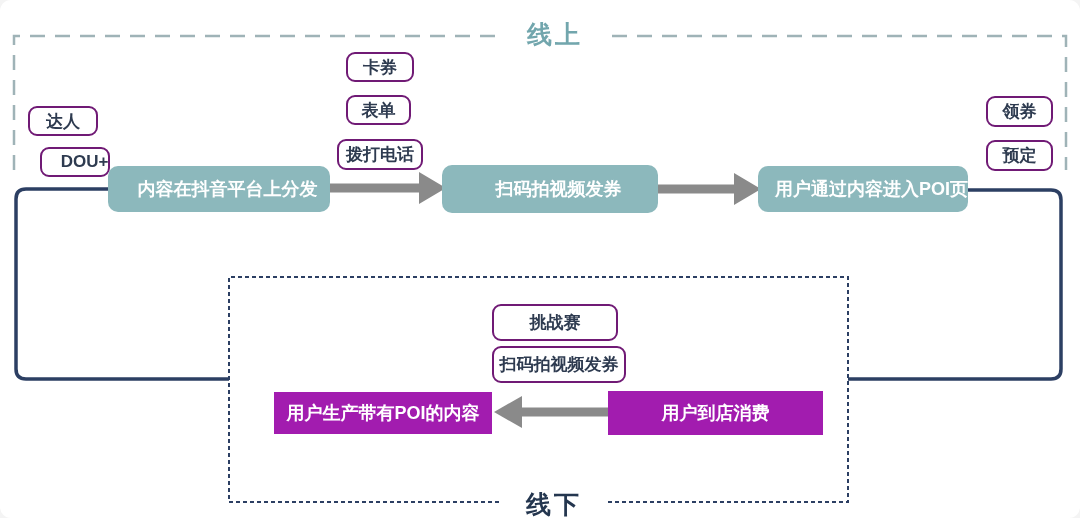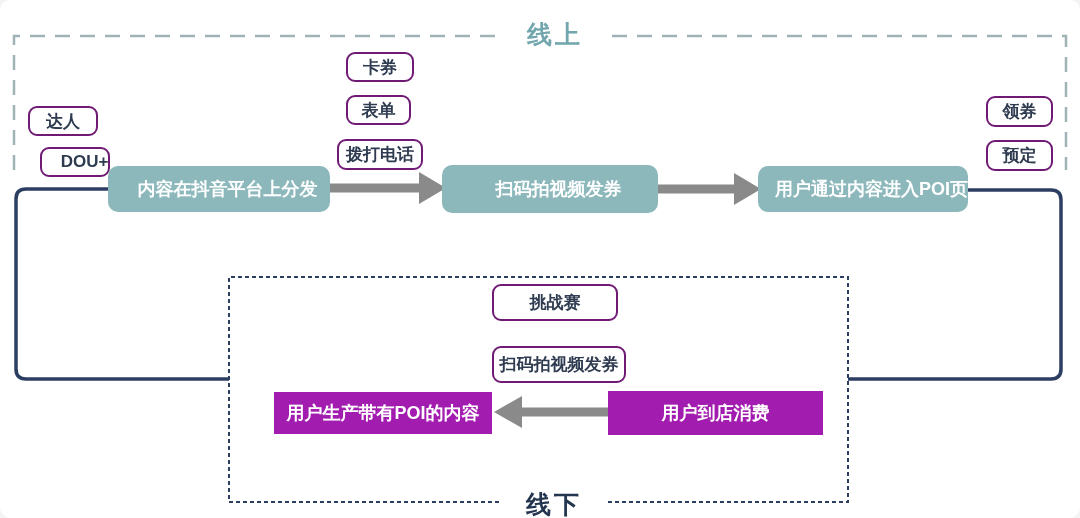--- a/index.html
+++ b/index.html
@@ -68,19 +68,19 @@
   <div class="abs tag" style="left:346px;top:95px;width:65px;height:30px;">表单</div>
   <div class="abs tag" style="left:337px;top:139px;width:86px;height:31px;">拨打电话</div>
 
   <div class="abs tag" style="left:986px;top:96px;width:67px;height:31px;">领券</div>
   <div class="abs tag" style="left:986px;top:140px;width:67px;height:31px;">预定</div>
 
   <div class="abs step-teal" style="left:108px;top:166px;width:222px;height:46px;">内容在抖音平台上分发</div>
   <div class="abs step-teal" style="left:442px;top:165px;width:216px;height:48px;">扫码拍视频发券</div>
   <div class="abs step-teal" style="left:758px;top:166px;width:210px;height:46px;">用户通过内容进入POI页</div>
 
-  <div class="abs tag" style="left:492px;top:284px;width:126px;height:37px;">挑战赛</div>
+  <div class="abs tag" style="left:492px;top:304px;width:126px;height:37px;">挑战赛</div>
   <div class="abs tag" style="left:492px;top:346px;width:134px;height:37px;">扫码拍视频发券</div>
 
   <div class="abs step-navy" style="left:608px;top:391px;width:215px;height:44px;">用户到店消费</div>
   <div class="abs step-navy" style="left:274px;top:392px;width:218px;height:42px;">用户生产带有POI的内容</div>
 
 </div>
 
 </body></html>

